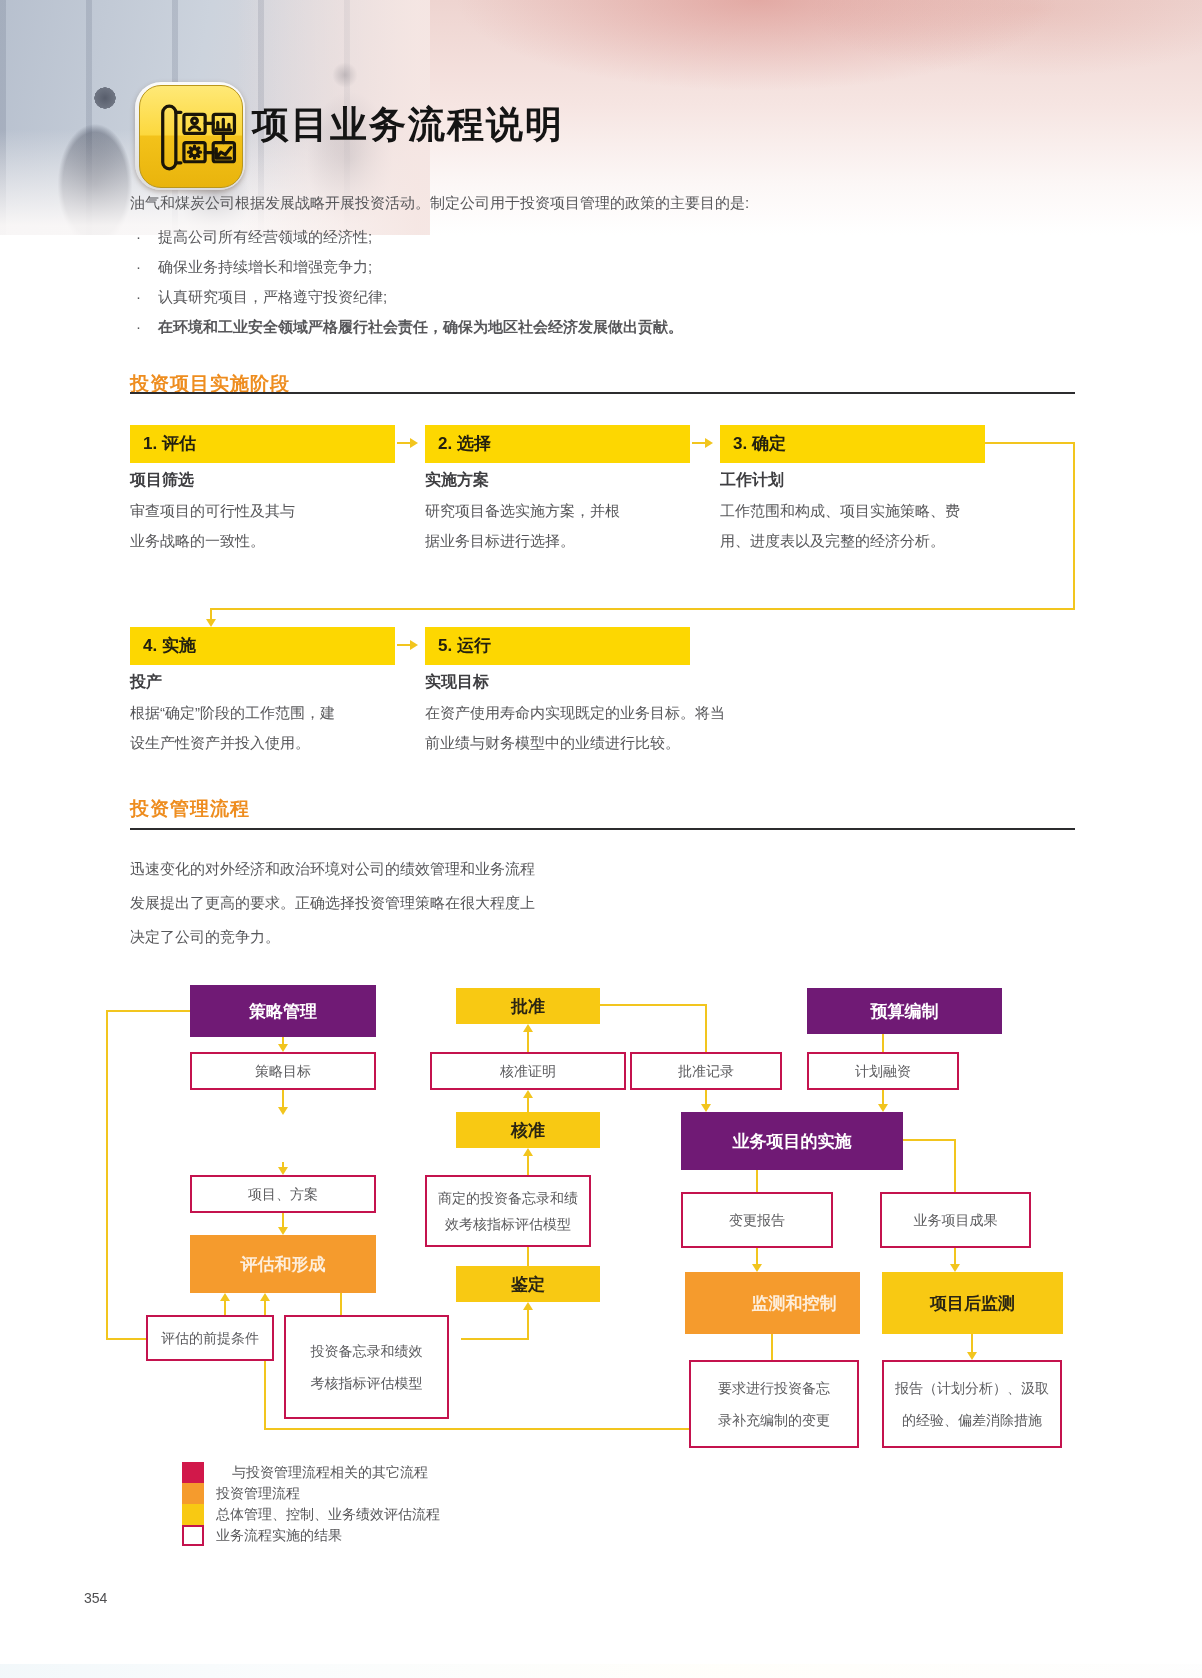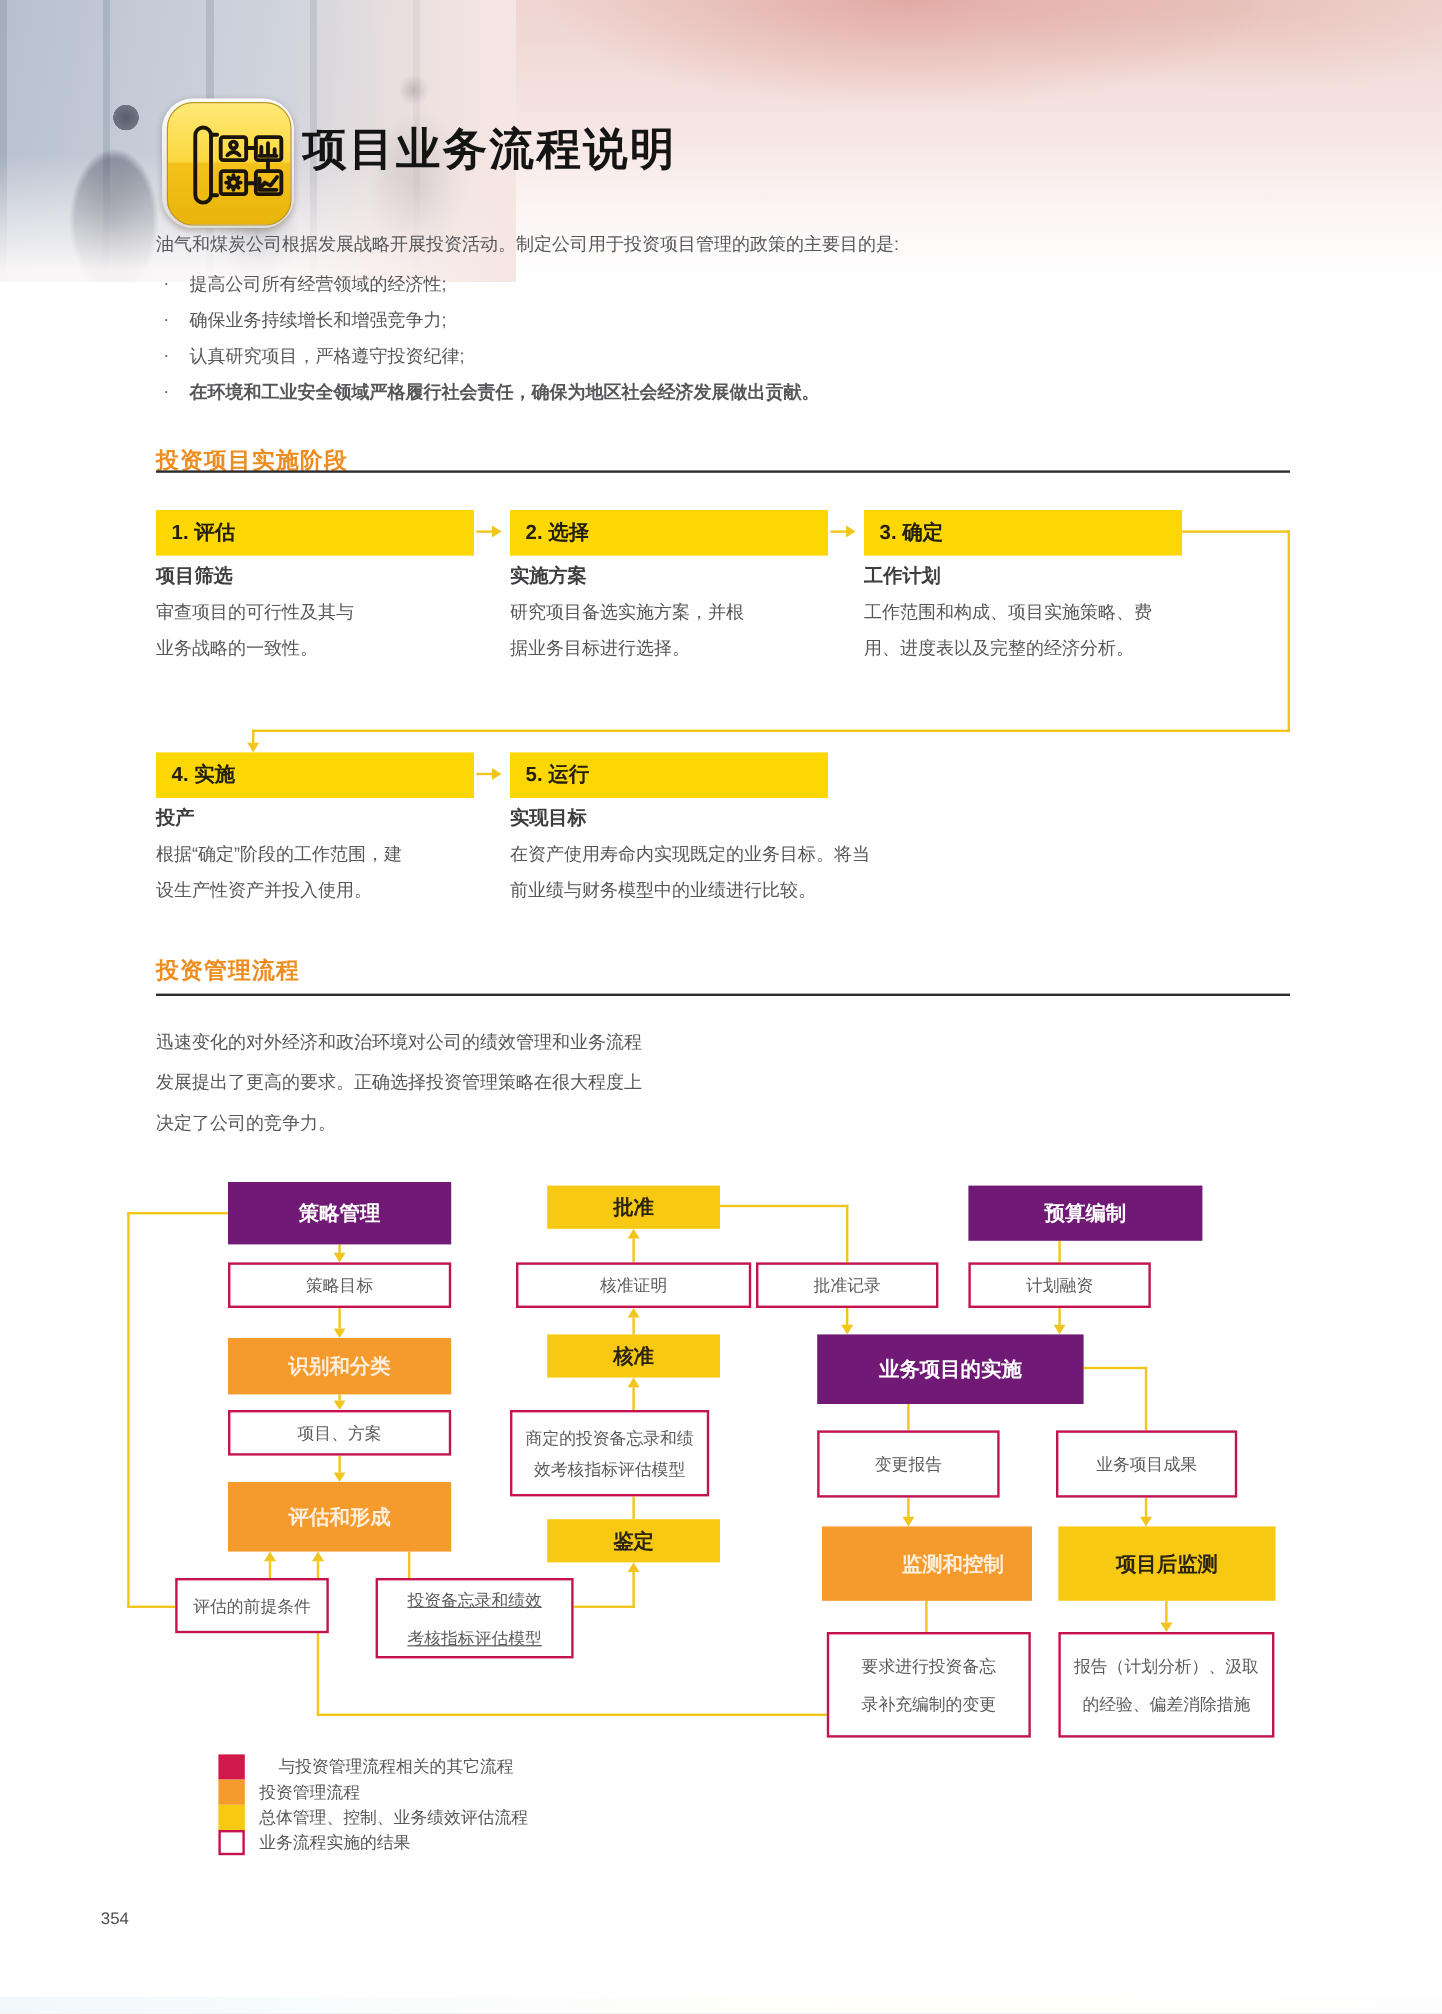--- a/index.html
+++ b/index.html
@@ -207,37 +207,36 @@
 
   <div class="abs node crimson" style="left:190px;top:985px;width:186px;height:52px;">策略管理</div>
   <div class="abs node yellow" style="left:456px;top:988px;width:144px;height:36px;">批准</div>
   <div class="abs node crimson" style="left:807px;top:988px;width:195px;height:46px;">预算编制</div>
 
   <div class="abs node white" style="left:190px;top:1052px;width:186px;height:38px;">策略目标</div>
   <div class="abs node white" style="left:430px;top:1052px;width:196px;height:38px;">核准证明</div>
   <div class="abs node white" style="left:630px;top:1052px;width:152px;height:38px;">批准记录</div>
   <div class="abs node white" style="left:807px;top:1052px;width:152px;height:38px;">计划融资</div>
 
-  <div class="abs node orange" style="left:190px;top:1115px;width:186px;height:47px;">识别和分类</div>
   <div class="abs node yellow" style="left:456px;top:1112px;width:144px;height:36px;">核准</div>
   <div class="abs node crimson" style="left:681px;top:1112px;width:222px;height:58px;">业务项目的实施</div>
 
   <div class="abs node white" style="left:190px;top:1175px;width:186px;height:38px;">项目、方案</div>
   <div class="abs node white" style="left:425px;top:1175px;width:166px;height:72px;">商定的投资备忘录和绩
 效考核指标评估模型</div>
   <div class="abs node white" style="left:681px;top:1192px;width:152px;height:56px;">变更报告</div>
   <div class="abs node white" style="left:880px;top:1192px;width:151px;height:56px;">业务项目成果</div>
 
   <div class="abs node orange" style="left:190px;top:1235px;width:186px;height:58px;">评估和形成</div>
   <div class="abs node yellow" style="left:456px;top:1266px;width:144px;height:36px;">鉴定</div>
   <div class="abs node orange" style="left:685px;top:1272px;width:175px;height:62px;padding-left:43px;">监测和控制</div>
   <div class="abs node yellow" style="left:882px;top:1272px;width:181px;height:62px;">项目后监测</div>
 
   <div class="abs node white" style="left:146px;top:1315px;width:128px;height:46px;">评估的前提条件</div>
-  <div class="abs node white" style="left:313px;top:1315px;width:165px;height:67px;line-height:32px;text-decoration:underline;">投资备忘录和绩效
+  <div class="abs node white" style="left:284px;top:1315px;width:165px;height:104px;line-height:32px;">投资备忘录和绩效
 考核指标评估模型</div>
   <div class="abs node white" style="left:689px;top:1360px;width:170px;height:88px;line-height:32px;">要求进行投资备忘
 录补充编制的变更</div>
   <div class="abs node white" style="left:882px;top:1360px;width:180px;height:88px;line-height:32px;">报告（计划分析）、汲取
 的经验、偏差消除措施</div>
 
   <div class="abs sw crimson" style="left:182px;top:1462px;"></div>
   <div class="abs legend-label" style="left:232px;top:1462px;">与投资管理流程相关的其它流程</div>
   <div class="abs sw orange" style="left:182px;top:1483px;"></div>
   <div class="abs legend-label" style="left:216px;top:1483px;">投资管理流程</div>

